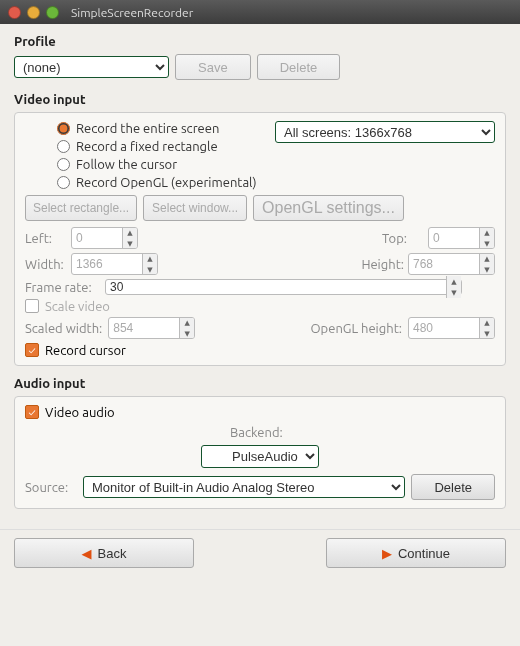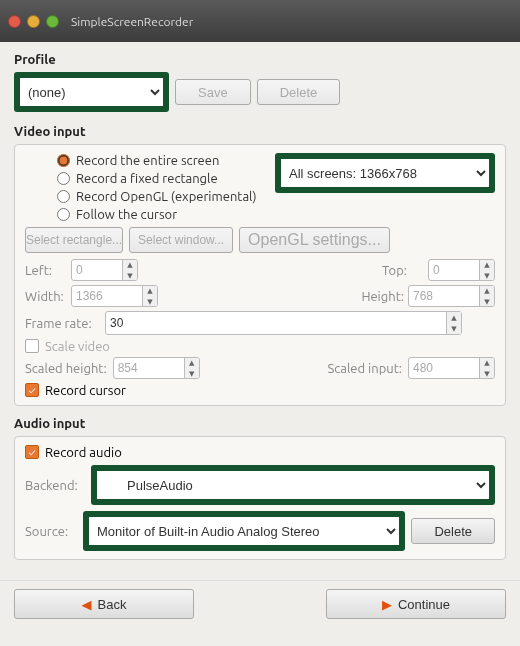--- a/index.html
+++ b/index.html
@@ -6,21 +6,21 @@
     body {
       font-family: 'Ubuntu', 'DejaVu Sans', sans-serif;
       font-size: 13px;
       background: #f0eeea;
       width: 520px;
       height: 646px;
       overflow: hidden;
     }
     .title-bar {
       background: linear-gradient(to bottom, #5a5a5a, #3c3c3c);
-      height: 42px;
+      height: 24px;
       display: flex;
       align-items: center;
       padding: 4px 8px;
       gap: 6px;
     }
     .window-btn {
       width: 13px; height: 13px;
       border-radius: 50%;
       border: 1px solid rgba(0,0,0,0.3);
       cursor: pointer;
@@ -44,24 +44,24 @@
       color: #222;
     }
     .profile-row {
       display: flex;
       align-items: center;
       gap: 6px;
       margin-bottom: 12px;
     }
     select {
       background: #fff;
-      border: 6px solid #14532d;
+      border: 1px solid #14532d;
       border-radius: 3px;
       padding: 2px 4px;
-      height: 40px;
+      height: 22px;
       font-size: 13px;
       color: #333;
     }
     .profile-select { width: 155px; }
     button {
       background: linear-gradient(to bottom, #f5f5f5, #ddd);
       border: 1px solid #aaa;
       border-radius: 3px;
       padding: 3px 22px;
       height: 26px;
@@ -145,21 +145,21 @@
       align-items: center;
       margin-bottom: 4px;
     }
     .framerate-row .input-label { min-width: 80px; }
     .framerate-input {
       display: flex;
       align-items: center;
       border: 1px solid #bbb;
       border-radius: 3px;
       background: #fff;
-      height: 24px;
+      height: 16px;
     }
     .framerate-input input {
       border: none;
       outline: none;
       background: transparent;
       font-size: 12px;
       padding: 0 4px;
       color: #333;
       width: 340px;
     }
@@ -212,20 +212,21 @@
       display: flex;
       align-items: center;
       gap: 6px;
       margin-bottom: 6px;
     }
     .backend-row {
       display: flex;
       align-items: center;
       gap: 6px;
       margin-bottom: 6px;
+      flex-direction: column;
     }
     .backend-label { color: #888; min-width: 60px; }
     .backend-select { flex: 1; padding-left: 26px; }
     .source-row {
       display: flex;
       align-items: center;
       gap: 6px;
     }
     .source-label { color: #888; min-width: 52px; }
     .source-select { flex: 1; }
@@ -286,31 +287,31 @@
       <div style="position:absolute; top:0; right:0; display:flex; align-items:center;">
         <select class="screen-select">
           <option>All screens: 1366x768</option>
         </select>
       </div>
       <div class="radio-row" style="margin-top:2px;">
         <input type="radio" id="r2" name="vmode" style="">
         <label for="r2">Record a fixed rectangle</label>
       </div>
       <div class="radio-row">
+        <input type="radio" id="r3" name="vmode" style="">
+        <label for="r3">Follow the cursor</label>
+      </div>
+      <div class="radio-row">
         <input type="radio" id="r4" name="vmode" style="">
         <label for="r4">Record OpenGL (experimental)</label>
       </div>
-      <div class="radio-row">
-        <input type="radio" id="r3" name="vmode" style="">
-        <label for="r3">Follow the cursor</label>
-      </div>
     </div>
 
     <div class="btn-row">
-      <button class="btn-disabled" style="font-size:12px; padding:2px 0;">Select rectangle...</button>
+      <button class="btn-disabled" style="font-size:12px; padding:2px 7px;">Select rectangle...</button>
       <button class="btn-disabled" style="font-size:12px; padding:2px 8px;">Select window...</button>
       <button class="btn-disabled" style="font-size:16px; padding:2px 8px;">OpenGL settings...</button>
     </div>
 
     <div class="input-row">
       <span class="input-label">Left:</span>
       <div class="spin-input">
         <input type="text" value="0" style="color: rgb(170, 170, 170);">
         <div class="spin-arrows">
           <div class="spin-arrow">▲</div>
@@ -358,50 +359,50 @@
         </div>
       </div>
     </div>
 
     <div class="scale-row">
       <div class="checkbox-unchecked"></div>
       <label class="disabled-label">Scale video</label>
     </div>
 
     <div class="scaled-dims-row">
-      <span class="scaled-label">Scaled height:</span>
+      <span class="scaled-label">Scaled width:</span>
       <div class="spin-input">
         <input type="text" style="color: rgb(170, 170, 170);" class="wide" value="854">
         <div class="spin-arrows">
           <div class="spin-arrow">▲</div>
           <div class="spin-arrow">▼</div>
         </div>
       </div>
       <span style="flex:1;"></span>
-      <span class="scaled-label">Scaled input:</span>
+      <span class="scaled-label">OpenGL height:</span>
       <div class="spin-input">
         <input type="text" style="color: rgb(170, 170, 170);" class="wide" value="480">
         <div class="spin-arrows">
           <div class="spin-arrow">▲</div>
           <div class="spin-arrow">▼</div>
         </div>
       </div>
     </div>
 
     <div class="cursor-row">
       <div class="checkbox-checked">✓</div>
       <label>Record cursor</label>
     </div>
   </div>
 
   <div class="section-title">Audio input</div>
   <div class="audio-input-box">
     <div class="audio-row">
       <div class="checkbox-checked">✓</div>
-      <label>Record audio</label>
+      <label>Video audio</label>
     </div>
     <div class="backend-row">
       <span class="backend-label">Backend:</span>
       <select class="backend-select">
         <option>PulseAudio</option>
       </select>
     </div>
     <div class="source-row">
       <span class="source-label">Source:</span>
       <select class="source-select">

